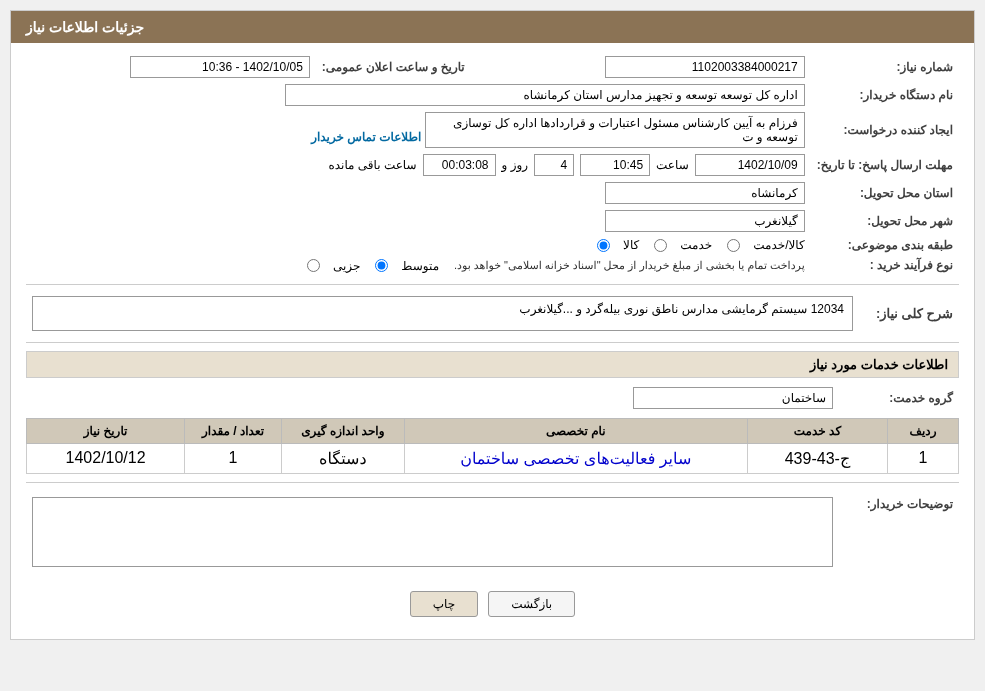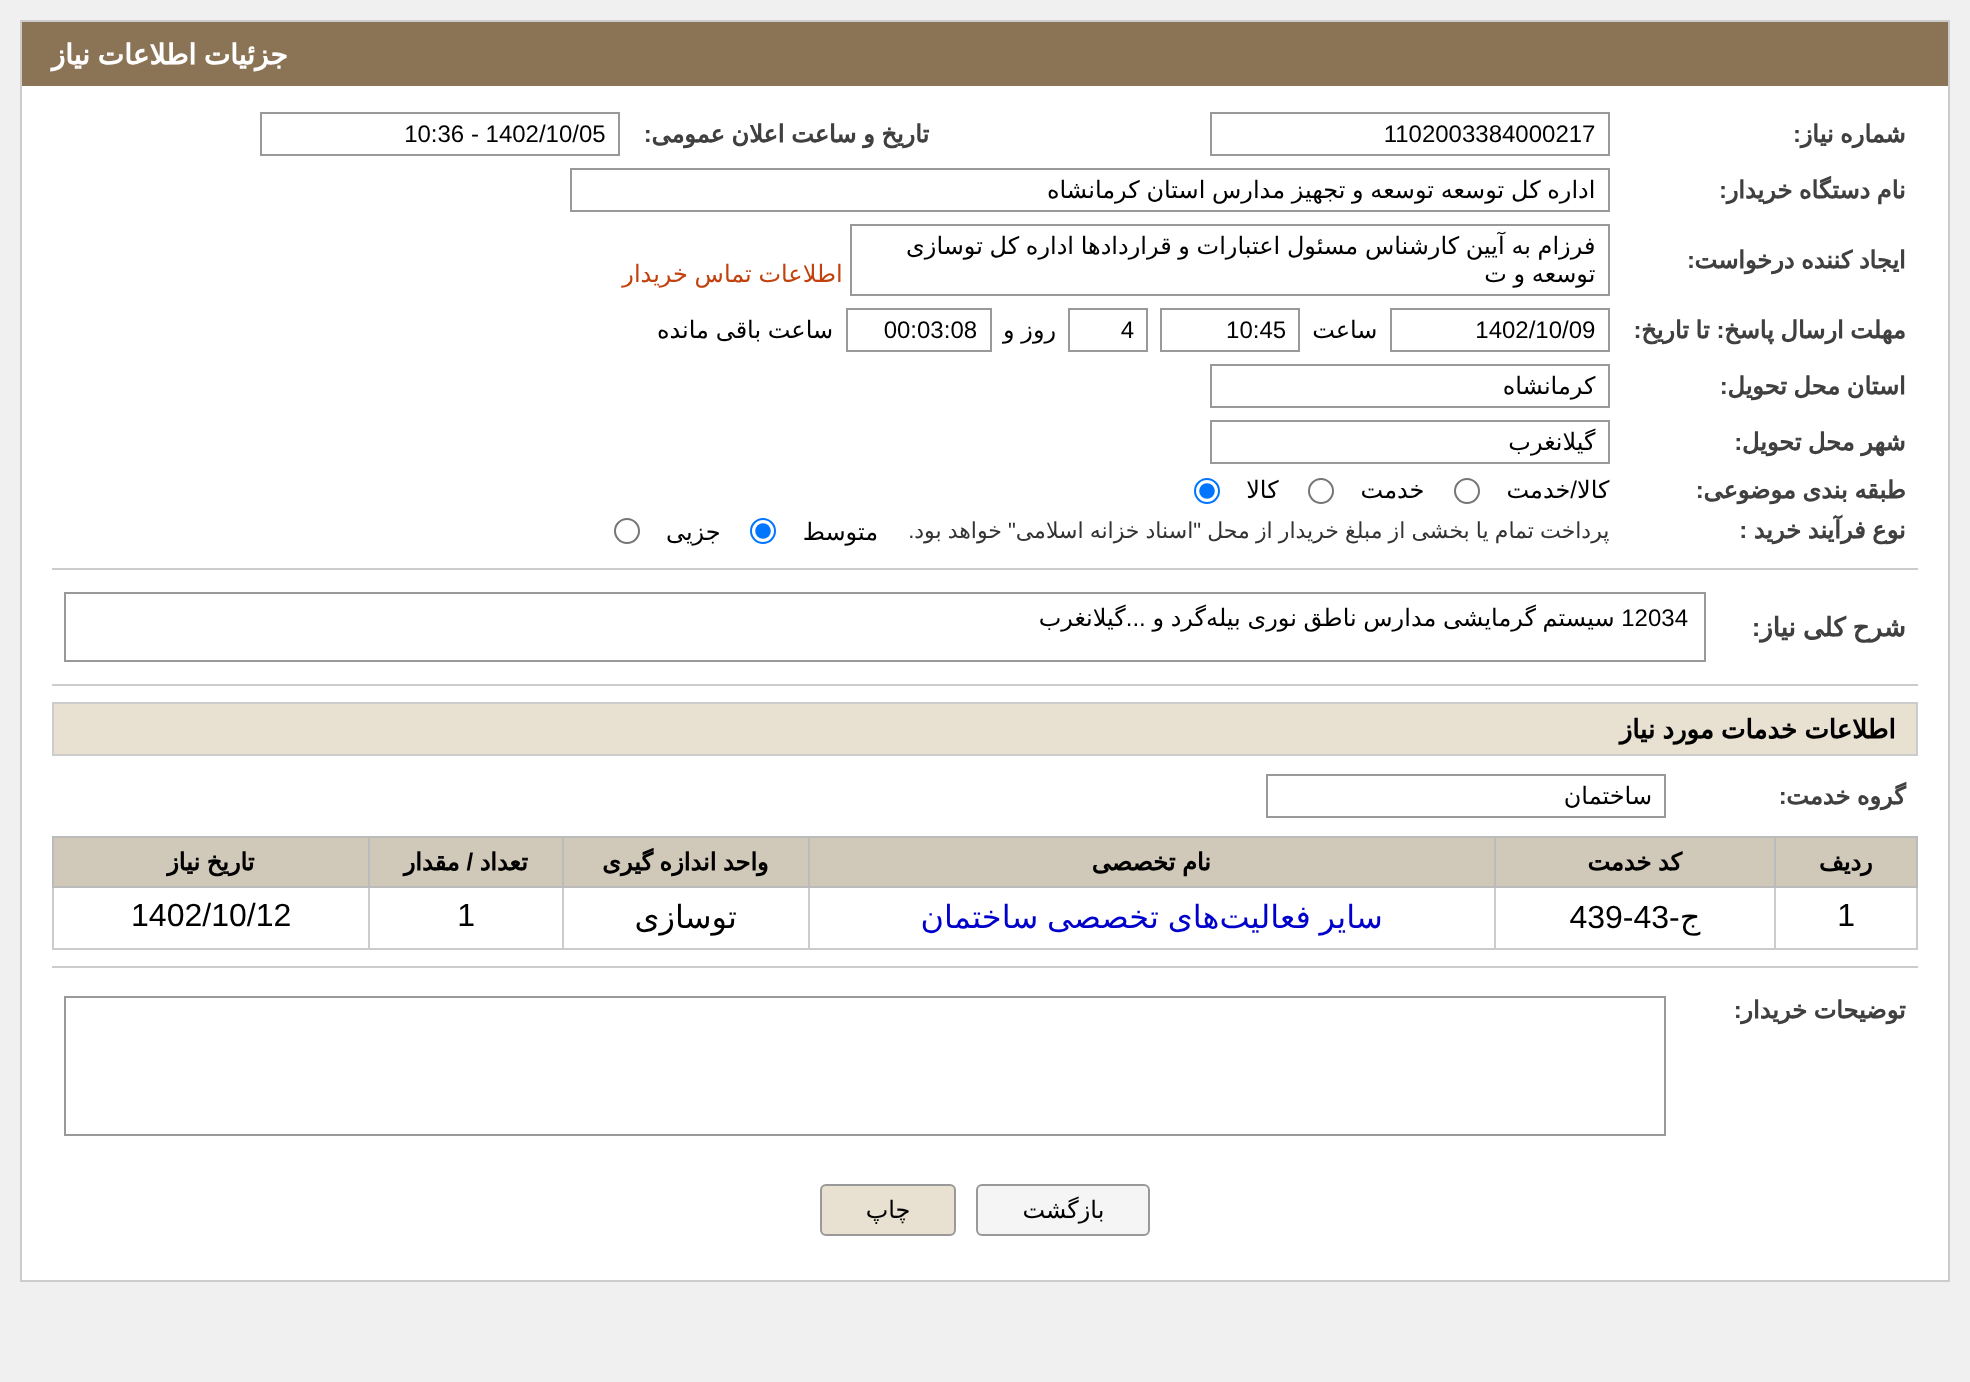--- a/index.html
+++ b/index.html
@@ -59,22 +59,23 @@
       direction: rtl;
       display: inline-block;
     }
     .input-medium {
       width: 200px;
     }
     .input-small {
       width: 110px;
     }
     .red-link {
-      color: #c2410c;
+      color: #0369a1;
       text-decoration: none;
+      font-weight: bold;
     }
     .section-divider {
       border: none;
       border-top: 1px solid #ccc;
       margin: 8px 0;
     }
     .radio-group {
       display: inline-flex;
       gap: 15px;
       align-items: center;
@@ -296,21 +297,21 @@
           <th>واحد اندازه گیری</th>
           <th>تعداد / مقدار</th>
           <th>تاریخ نیاز</th>
         </tr>
       </thead>
       <tbody id="services-tbody">
       <tr>
             <td>1</td>
             <td>ج-43-439</td>
             <td class="service-name-cell" style="color: rgb(0, 0, 204);">سایر فعالیت‌های تخصصی ساختمان</td>
-            <td>توسازی</td>
+            <td>دستگاه</td>
             <td>1</td>
             <td>1402/10/12</td>
           </tr>
         </tbody>
     </table>
 
     <hr class="section-divider">
 
     <table class="info-table">
       <tbody>

